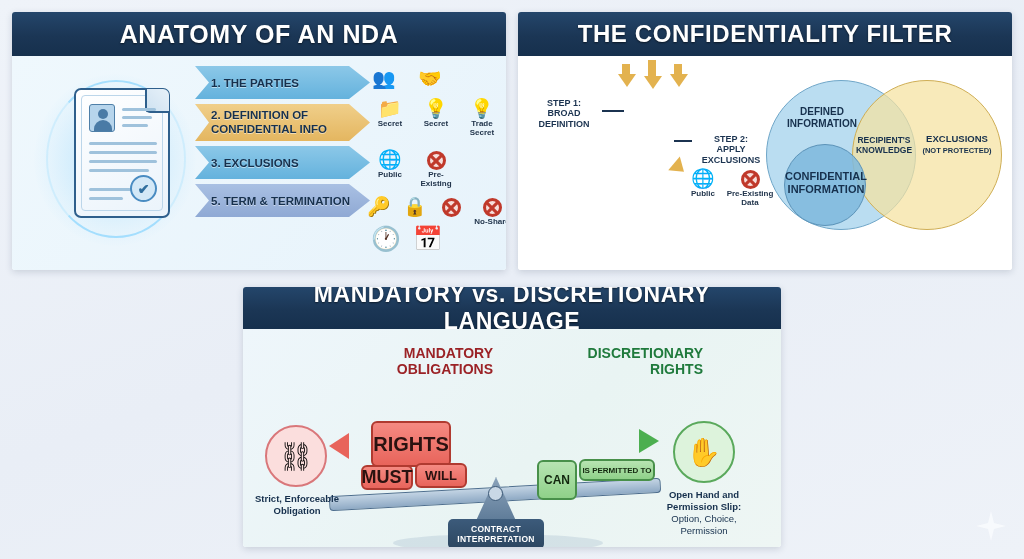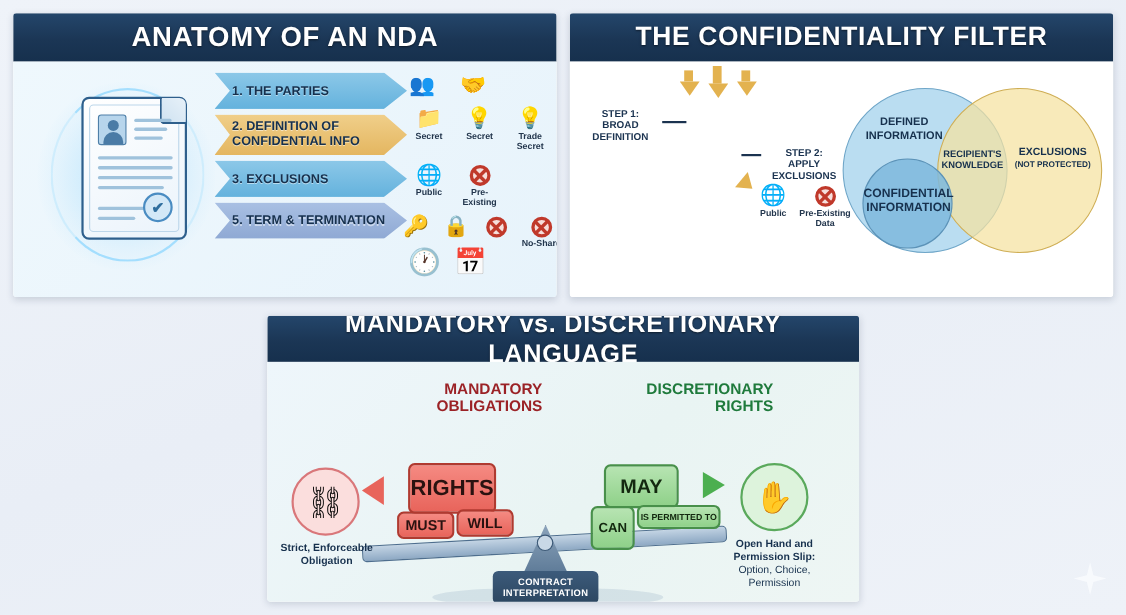--- a/index.html
+++ b/index.html
@@ -236,21 +236,21 @@
   }
 
   .block {
     position: absolute; display: flex; align-items: center; justify-content: center;
     font-weight: bold; border-radius: 6px; text-align: center;
   }
   .blk-red   { background: linear-gradient(180deg,#f58a82 0%, #e8645b 100%); border: 2px solid #b03a30; color: #2a1210; }
   .blk-green { background: linear-gradient(180deg,#b7e4b2 0%, #8fd189 100%); border: 2px solid #48904a; color: #13280f; }
 
   #blk-shall { left: 128px; top: 92px; width: 80px; height: 46px; font-size: 20px; }
-  #blk-must  { left: 118px; top: 136px; width: 52px; height: 25px; font-size: 13px; }
+  #blk-must  { left: 118px; top: 136px; width: 52px; height: 25px; font-size: 18px; }
   #blk-will  { left: 172px; top: 134px; width: 52px; height: 25px; font-size: 13px; }
   #blk-may   { left: 306px; top: 93px; width: 68px; height: 40px; font-size: 18px; }
   #blk-can   { left: 294px; top: 131px; width: 40px; height: 40px; font-size: 12px; }
   #blk-perm  { left: 336px; top: 130px; width: 76px; height: 22px; font-size: 8px; }
 
   .circle-icon {
     position: absolute; width: 62px; height: 62px; border-radius: 50%;
     display: flex; align-items: center; justify-content: center; font-size: 28px;
   }
   #icon-cuffs { left: 22px; top: 96px; background: #fbdedd; border: 2px solid #d9777a; }
@@ -483,23 +483,20 @@
       <div class="block blk-red" id="blk-shall">
         <span>RIGHTS</span>
       </div>
       <div class="block blk-red" id="blk-must">
         <span>MUST</span>
       </div>
       <div class="block blk-red" id="blk-will">
         <span>WILL</span>
       </div>
 
-      <div class="block blk-green" id="blk-may">
-        <span>MAY</span>
-      </div>
       <div class="block blk-green" id="blk-can">
         <span>CAN</span>
       </div>
       <div class="block blk-green" id="blk-perm">
         <span>IS PERMITTED TO</span>
       </div>
 
       <div class="big-arrow-left"></div>
       <div class="big-arrow-right"></div>
 

